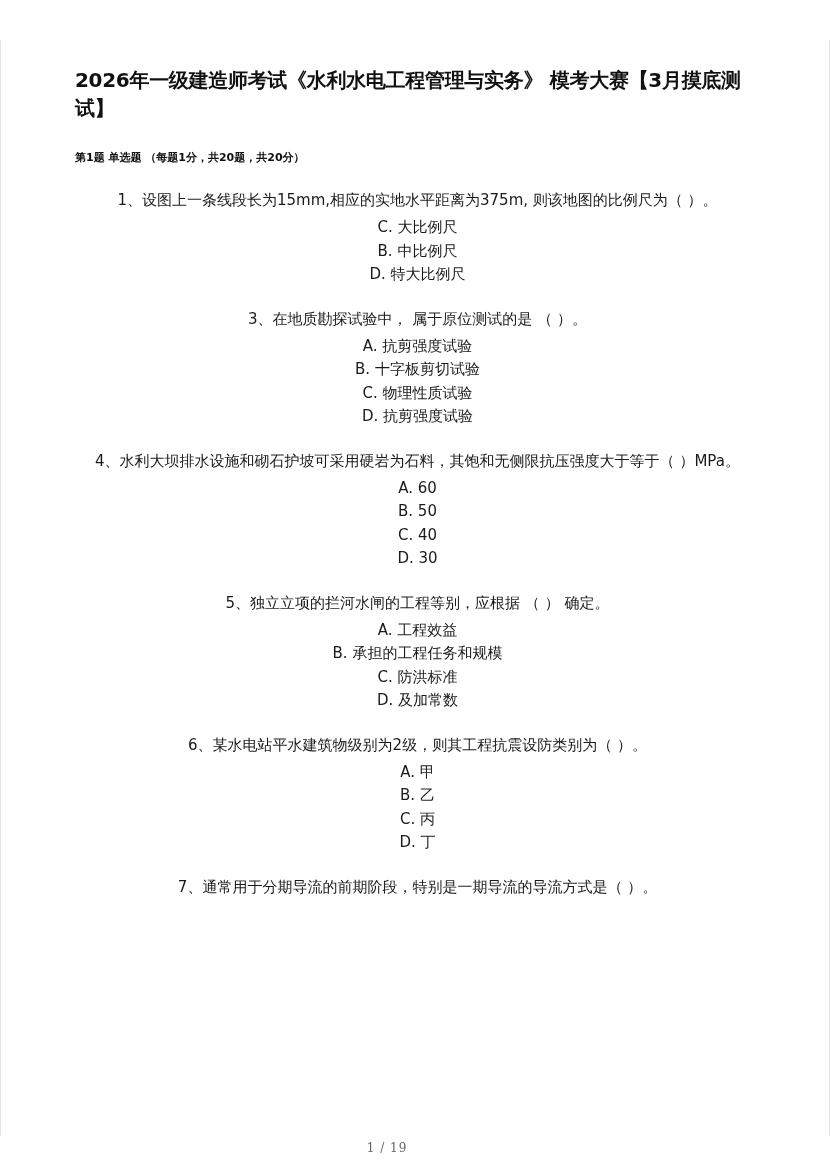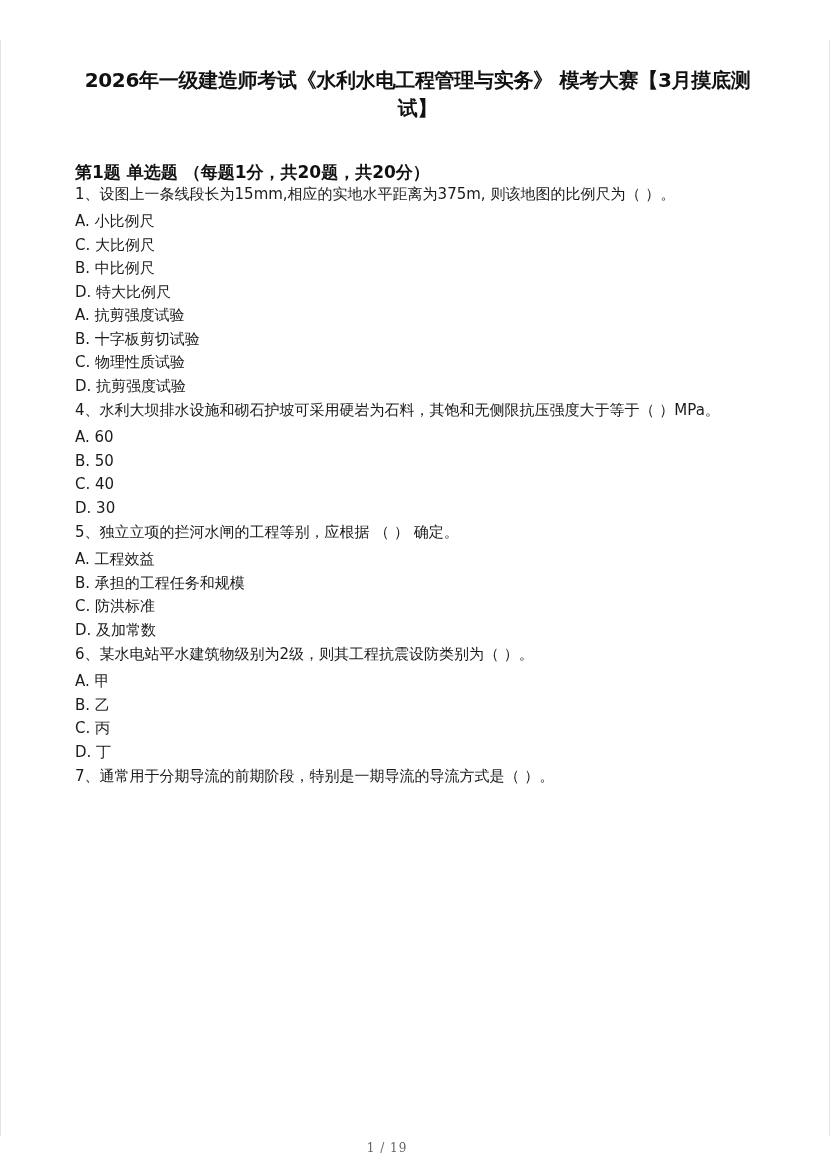--- a/index.html
+++ b/index.html
@@ -27,32 +27,34 @@
       position: absolute;
       left: 75px;
       top: 66px;
       width: 685px;
     }
     .doc-title {
       font-family: "DejaVu Sans", sans-serif;
       font-weight: bold;
       font-size: 20px;
       line-height: 28px;
-      text-align: center;
+      text-align: left;
       color: #111;
       letter-spacing: -0.3px;
     }
     .section-heading {
-      margin-top: 40px;
+      margin-top: 26px;
       font-weight: bold;
-      font-size: 17px;
+      font-size: 11px;
       line-height: 20px;
       color: #111;
     }
     .question {
+      margin-top: 20px;
+      text-align: center;
     }
     .question-stem {
       font-size: 15px;
       line-height: 24px;
       color: #1a1a1a;
       margin-bottom: 4px;
     }
     .option {
       font-size: 15px;
       line-height: 23.5px;
@@ -75,28 +77,28 @@
 
 <div class="page-frame"></div>
 
 <div class="content">
   <h1 class="doc-title">2026年一级建造师考试《水利水电工程管理与实务》 模考大赛【3月摸底测试】</h1>
 
   <div class="section-heading">第1题 单选题 （每题1分，共20题，共20分）</div>
 
   <div class="question">
     <div class="question-stem">1、设图上一条线段长为15mm,相应的实地水平距离为375m, 则该地图的比例尺为（ ）。</div>
-    <div class="option">A. 小比例尺</div>
     <div class="option">C. 大比例尺</div>
     <div class="option">B. 中比例尺</div>
     <div class="option">D. 特大比例尺</div>
   </div>
 
 
   <div class="question">
+    <div class="question-stem">3、在地质勘探试验中， 属于原位测试的是 （ ）。</div>
     <div class="option">A. 抗剪强度试验</div>
     <div class="option">B. 十字板剪切试验</div>
     <div class="option">C. 物理性质试验</div>
     <div class="option">D. 抗剪强度试验</div>
   </div>
 
   <div class="question">
     <div class="question-stem">4、水利大坝排水设施和砌石护坡可采用硬岩为石料，其饱和无侧限抗压强度大于等于（ ）MPa。</div>
     <div class="option">A. 60</div>
     <div class="option">B. 50</div>

